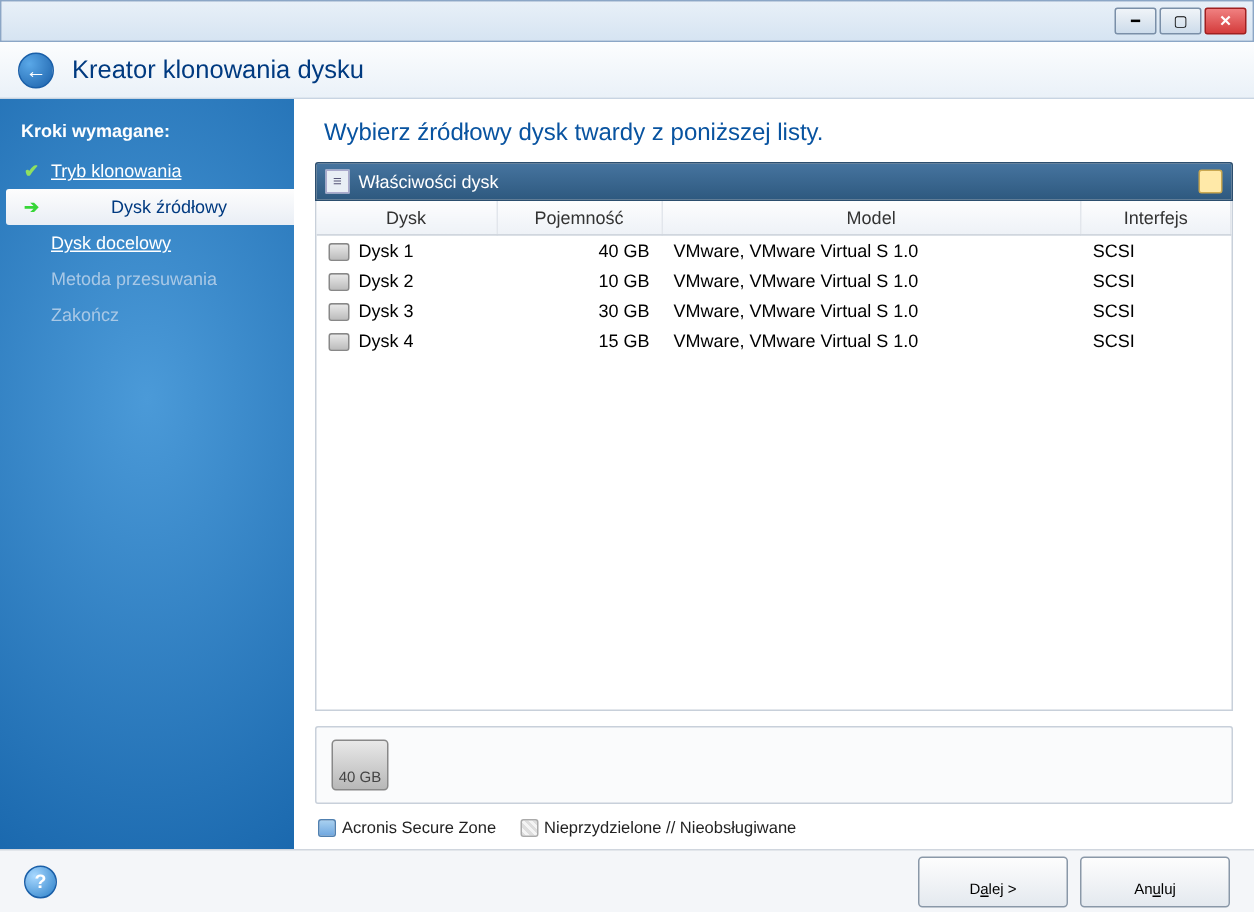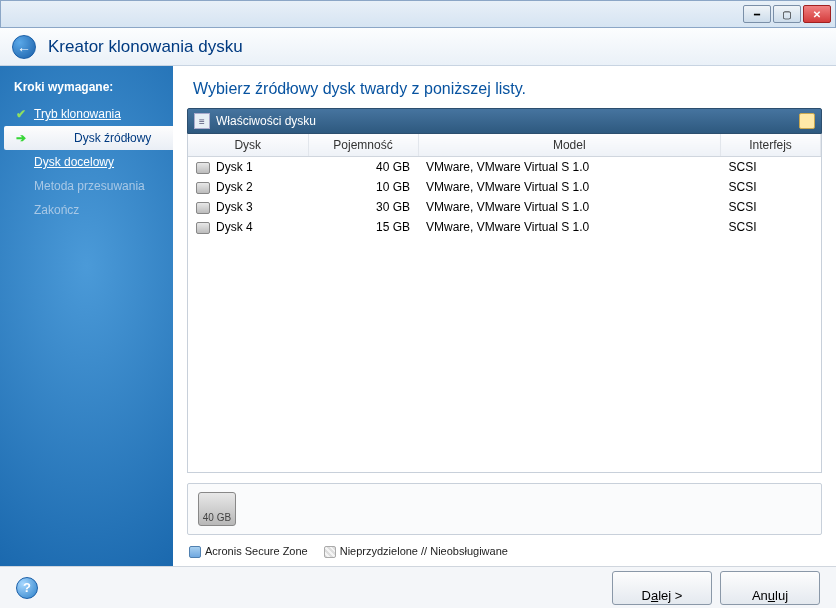--- a/index.html
+++ b/index.html
@@ -12,21 +12,21 @@
 .win-max { background: linear-gradient(#f0f4f8,#cddceb); }
 .win-close { background: linear-gradient(#f08080,#d43c3c); border-color:#a02020; color:#fff; font-weight:bold; }
 
 
 .header { height: 38px; background: linear-gradient(#fcfdfe,#eaf1f8); border-bottom: 1px solid #c8d4e2; display: flex; align-items: center; padding: 0 12px; }
 .back-btn { width: 24px; height: 24px; border-radius: 50%; background: radial-gradient(circle at 30% 30%, #5aa8e8, #1a5fa8); display:flex; align-items:center; justify-content:center; color:#fff; font-size:14px; cursor:pointer; margin-right:12px; border:1px solid #1a5fa8; }
 .header-title { font-size: 17px; color: #003a80; font-weight: 400; }
 
 
 .main { display: flex; height: 500px; }
-.sidebar { width: 173px; background: radial-gradient(ellipse 200% 120% at 50% 40%, #4b9ad8 0%, #1765ab 60%, #0d4a83 100%); color:#fff; padding: 10px 0 0 0; }
+.sidebar { width: 196px; background: radial-gradient(ellipse 200% 120% at 50% 40%, #4b9ad8 0%, #1765ab 60%, #0d4a83 100%); color:#fff; padding: 10px 0 0 0; }
 .sidebar-title { font-weight: bold; font-size: 12px; padding: 4px 14px 8px; }
 .step { display:flex; align-items:center; padding: 5px 14px; font-size: 12px; }
 .step-icon { width:14px; display:inline-block; margin-right:6px; text-align:center; }
 .step-done { color:#8fe060; font-weight:bold; }
 .step-arrow { color:#37d637; font-weight:bold; }
 .step-link { text-decoration: underline; cursor:pointer; }
 .step.current { background: linear-gradient(#fdfdfd,#e9eef5); color:#003a80; border-radius: 2px 0 0 2px; margin-left:4px; padding-left:10px; }
 .step.current .step-link { text-decoration:none; font-weight:400;margin-left:40px; }
 .step.disabled { color:#a8c8e6; }
 .step.disabled .step-link { text-decoration:none; cursor:default; color:#a8c8e6; }
@@ -57,21 +57,21 @@
 .legend { margin-top:6px; font-size:11px; color:#222; display:flex; gap:16px; align-items:center; padding:4px 2px 8px; border-top:0; }
 .leg-swatch { width:12px; height:12px; border:1px solid #888; border-radius:2px; display:inline-block; vertical-align:middle; margin-right:4px; }
 .leg-green { background: linear-gradient(#a8e050,#7ac020); border-color:#6aa018; }
 .leg-blue  { background: linear-gradient(#a8d0f0,#70a8e0); border-color:#5080b0; }
 .leg-gray  { background: repeating-linear-gradient(45deg,#ddd,#ddd 2px,#f4f4f4 2px,#f4f4f4 4px); border-color:#aaa; }
 
 
 .footer { height: 42px; border-top:1px solid #d0d6de; display:flex; align-items:center; padding: 0 16px; background:#f4f6f9; }
 .help-btn { width:22px; height:22px; border-radius:50%; background: radial-gradient(circle at 30% 30%, #a8d8ff, #2a7fc8); color:#fff; display:flex; align-items:center; justify-content:center; font-size:13px; font-weight:bold; cursor:pointer; border:1px solid #1a5fa8; }
 .footer .spacer{flex:1;}
-.btn { min-width:100px; height:24px; border:1px solid #8a98a8; border-radius:3px; background: linear-gradient(#fdfdfd,#e4e9ef); font-size:13px; margin-left:8px; cursor:pointer; padding:16px 14px; }
+.btn { min-width:100px; height:24px; border:1px solid #8a98a8; border-radius:3px; background: linear-gradient(#fdfdfd,#e4e9ef); font-size:10px; margin-left:8px; cursor:pointer; padding:16px 14px; }
 .btn u { text-decoration: underline; }
 </style>
 </head>
 <body>
 
 <div class="titlebar">
   <div class="win-btn win-min">━</div>
   <div class="win-btn win-max">▢</div>
   <div class="win-btn win-close">✕</div>
 </div>
@@ -111,21 +111,21 @@
       <span class="step-icon"></span>
       <span class="step-link">Zakończ</span>
     </div>
   </div>
 
   <div class="content">
     <div class="content-heading">Wybierz źródłowy dysk twardy z poniższej listy.</div>
 
     <div class="panel-header">
       <span class="panel-header-icon">≡</span>
-      <span>Właściwości dysku</span>
+      <span>Właściwości dysk</span>
       <span class="spacer"></span>
       <span class="panel-help"></span>
     </div>
 
     <div class="table-wrap">
       <table class="tbl">
         <colgroup>
             <col style="width:120px">
             <col style="width:110px">
             <col>

